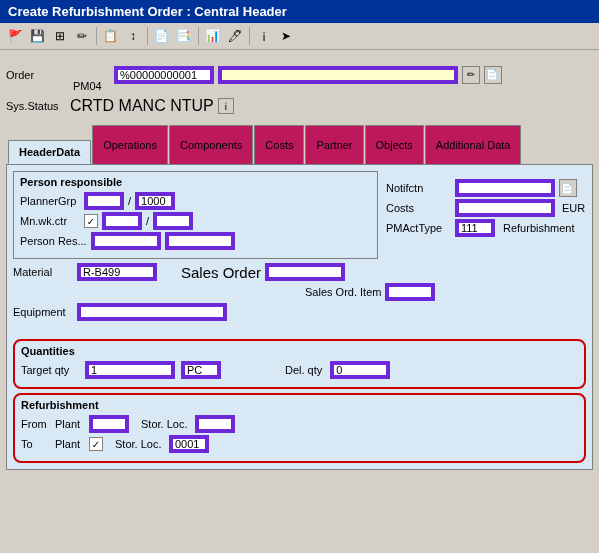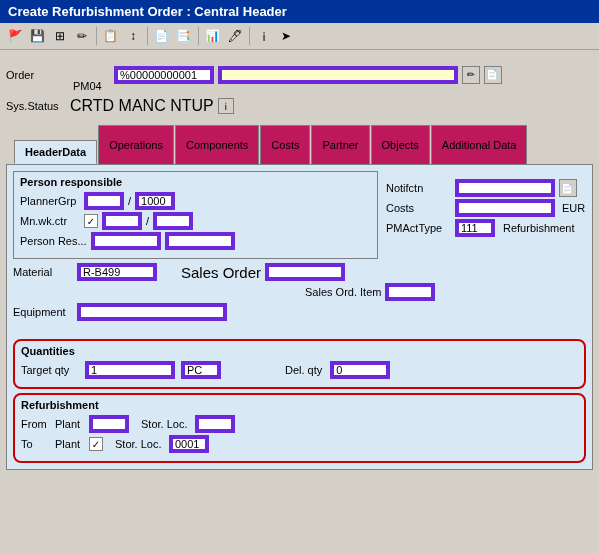--- a/index.html
+++ b/index.html
@@ -87,21 +87,21 @@
 
     .status-text {
       font-size: 16px;
       color: #000;
     }
 
     
     .tabs-container {
       display: flex;
       align-items: flex-end;
-      padding: 4px 14px 0;
+      padding: 4px 8px 0;
       background: #d4d0c8;
       gap: 1px;
     }
 
     .tab {
       padding: 3px 10px;
       border: 1px solid #808080;
       border-bottom: none;
       background: #be185d;
       cursor: pointer;

